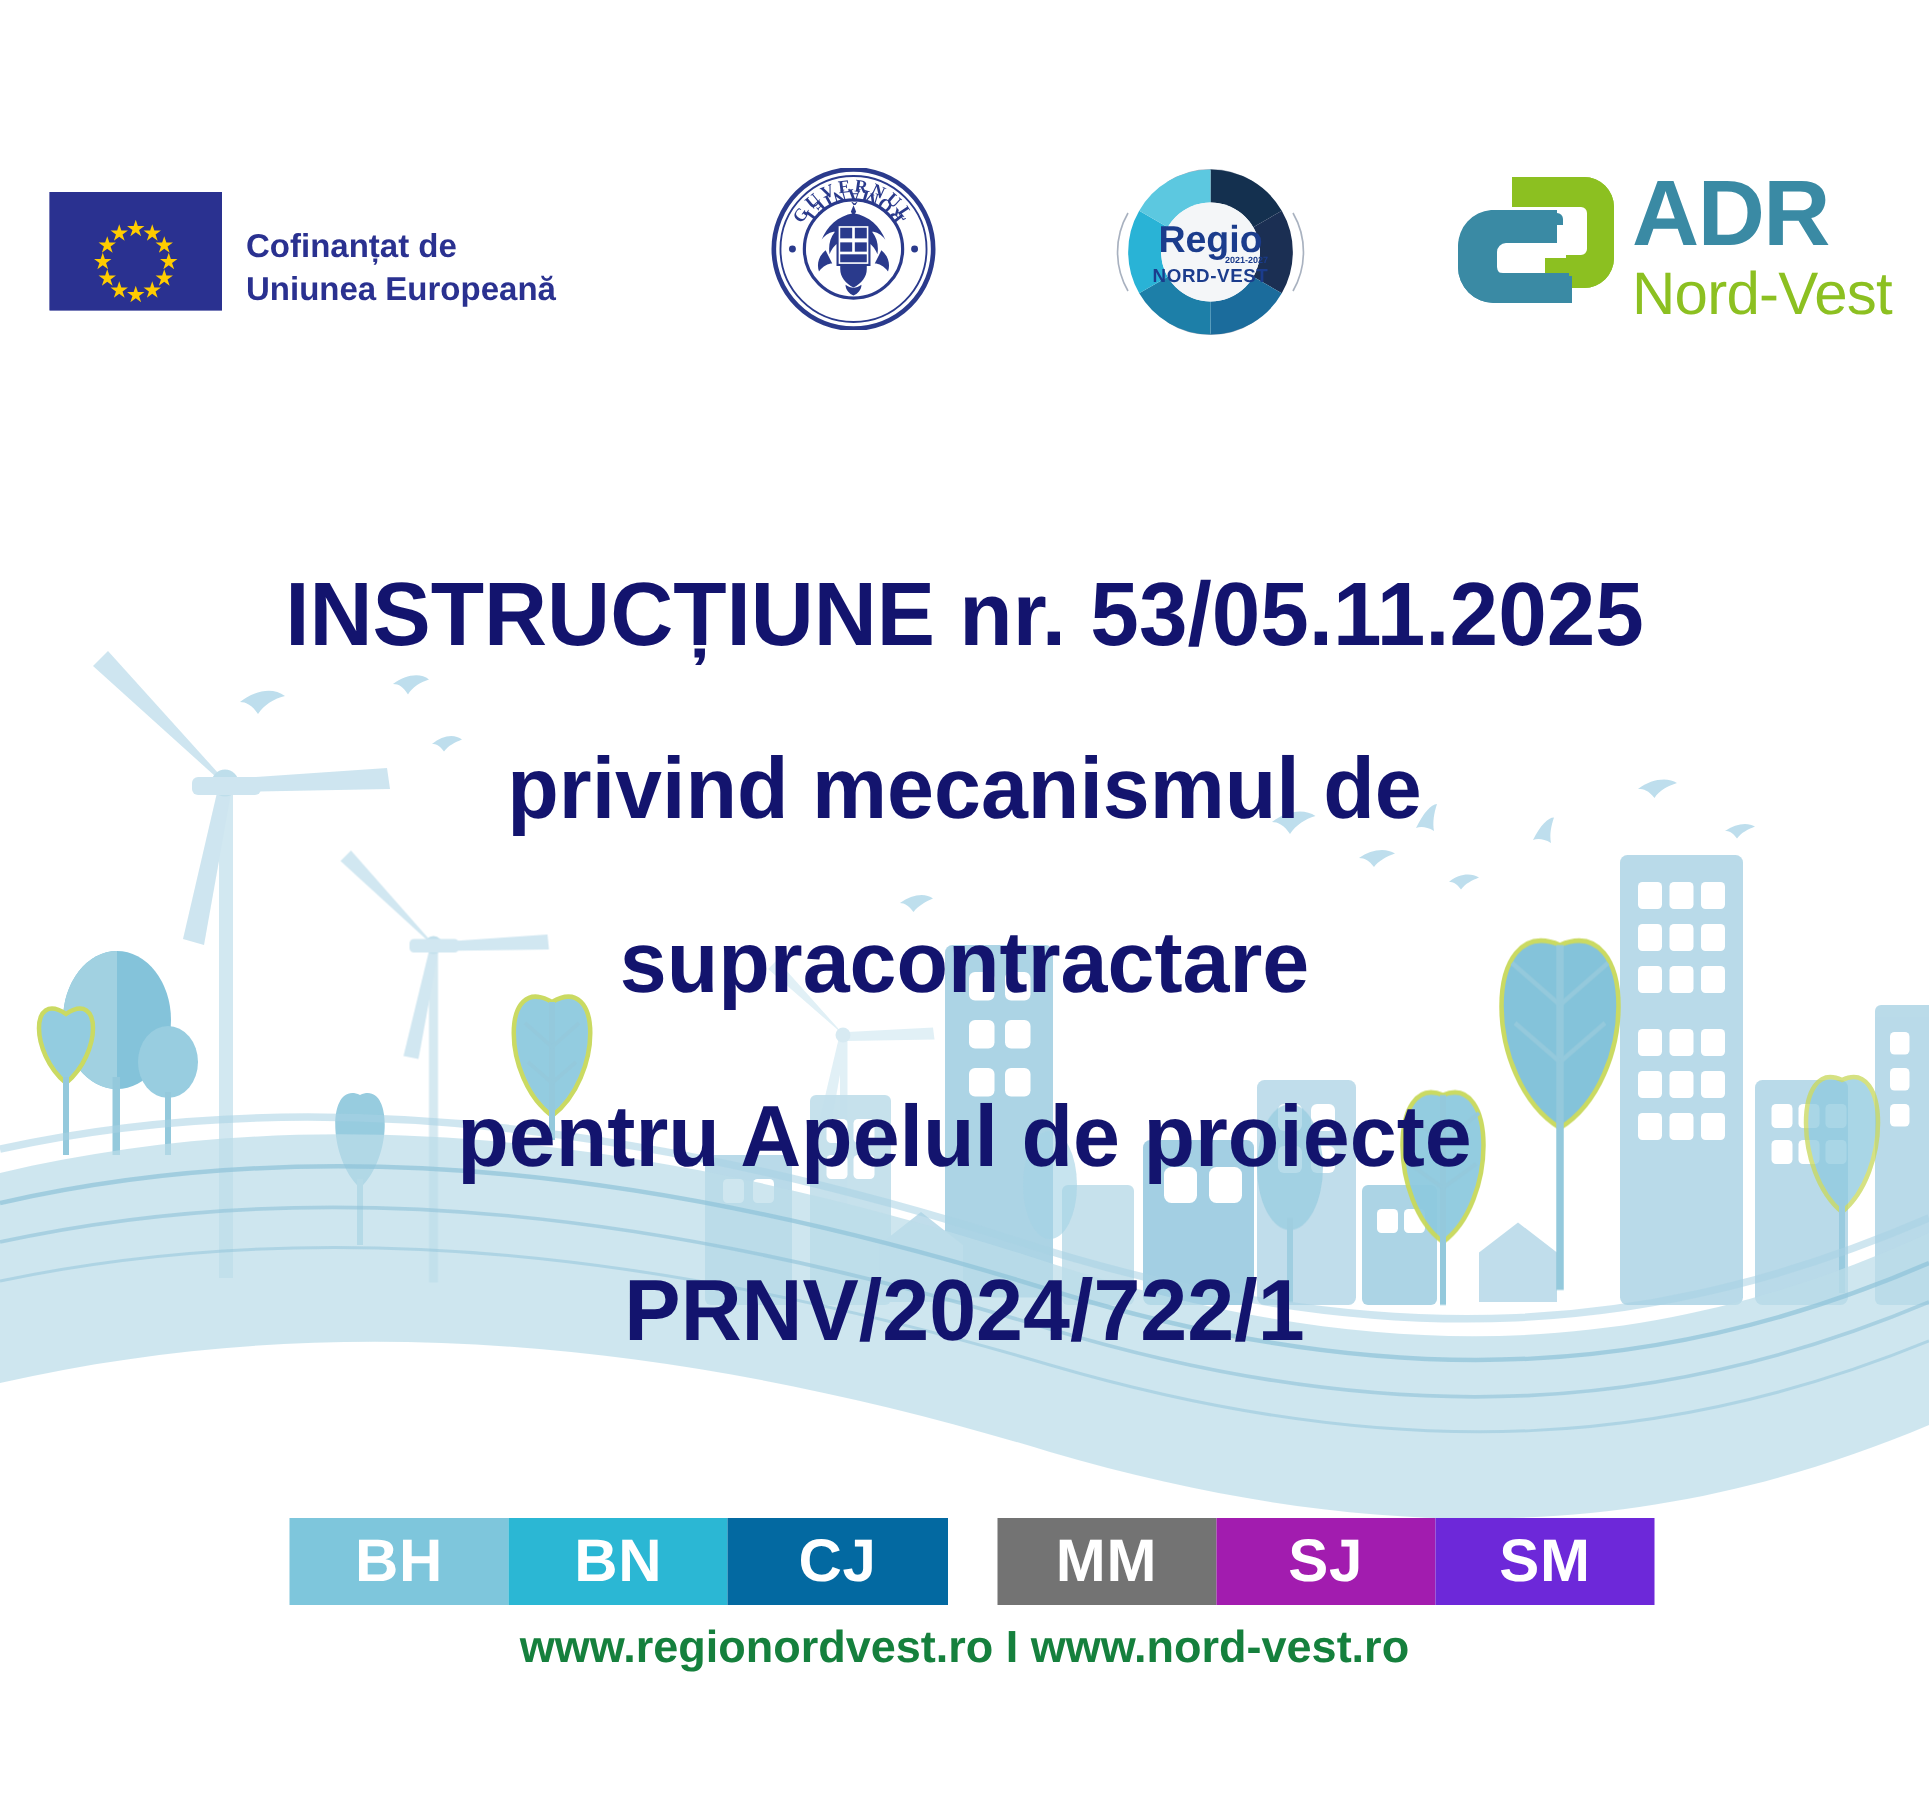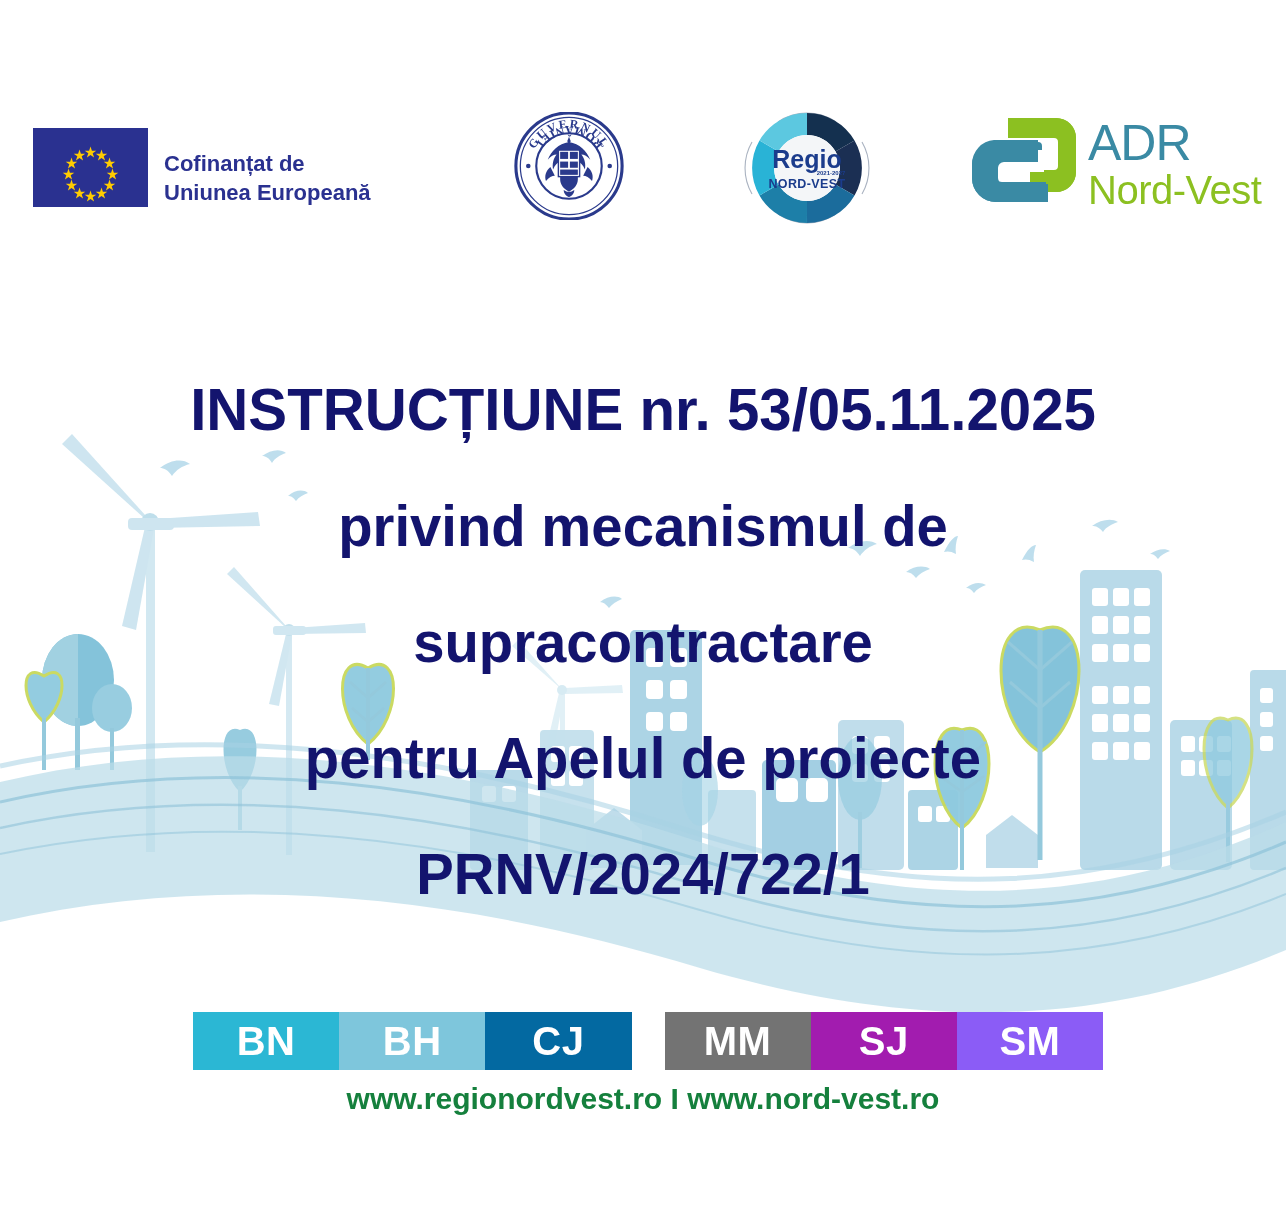--- a/index.html
+++ b/index.html
@@ -57,21 +57,21 @@
 
   
   #regio-logo { left: 738px; top: 112px; }
   #regio-mark { width: 138px; height: 112px; }
 
   
   #adr-logo { left: 968px; top: 112px; align-items: center; }
   #adr-mark { width: 112px; height: 104px; flex: none; }
   #adr-wordmark { margin-left: 8px; line-height: 1; }
   #adr-title {
-    font-size: 50px; font-weight: normal; letter-spacing: -1px;
+    font-size: 62px; font-weight: bold; letter-spacing: -1px;
     color: #3A8AA4; display: block;
   }
   #adr-sub {
     font-size: 40px; color: #8CC021; display: block; margin-top: 2px;
     letter-spacing: -0.5px;
   }
 
   
   #title-block {
     position: absolute;
@@ -450,21 +450,21 @@
 
 <div id="title-block" style="color: rgb(19, 20, 110);">
   <span class="title-line l1">INSTRUCȚIUNE nr. 53/05.11.2025</span>
   <span class="title-line">privind mecanismul de</span>
   <span class="title-line">supracontractare</span>
   <span class="title-line">pentru Apelul de proiecte</span>
   <span class="title-line">PRNV/2024/722/1</span>
 </div>
 
 <div id="counties-bar">
+  <div class="county-cell" style="background: rgb(126, 198, 220);">BH</div>
   <div class="county-cell" style="background: rgb(43, 183, 212);">BN</div>
-  <div class="county-cell" style="background: rgb(126, 198, 220);">BH</div>
   <div class="county-cell" style="background: #0369a1;">CJ</div>
   <div class="county-cell" style="background: #737373; margin-left: 33px;">MM</div>
   <div class="county-cell" style="background: #a21caf;">SJ</div>
-  <div class="county-cell" style="background: #8b5cf6;">SM</div>
+  <div class="county-cell" style="background: #6d28d9;">SM</div>
 </div>
 
 <div id="footer-urls" style="color: #15803d;">www.regionordvest.ro I www.nord-vest.ro</div>
 
 </body></html>

